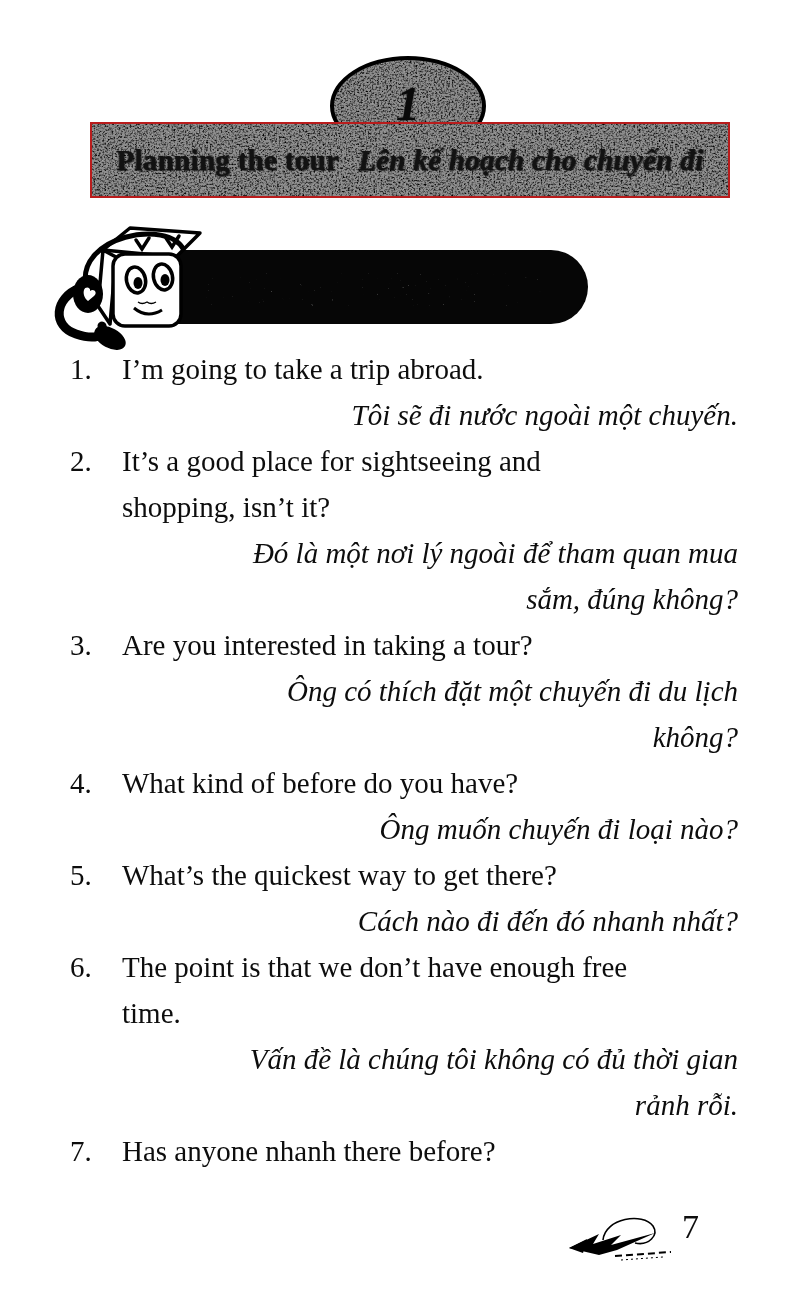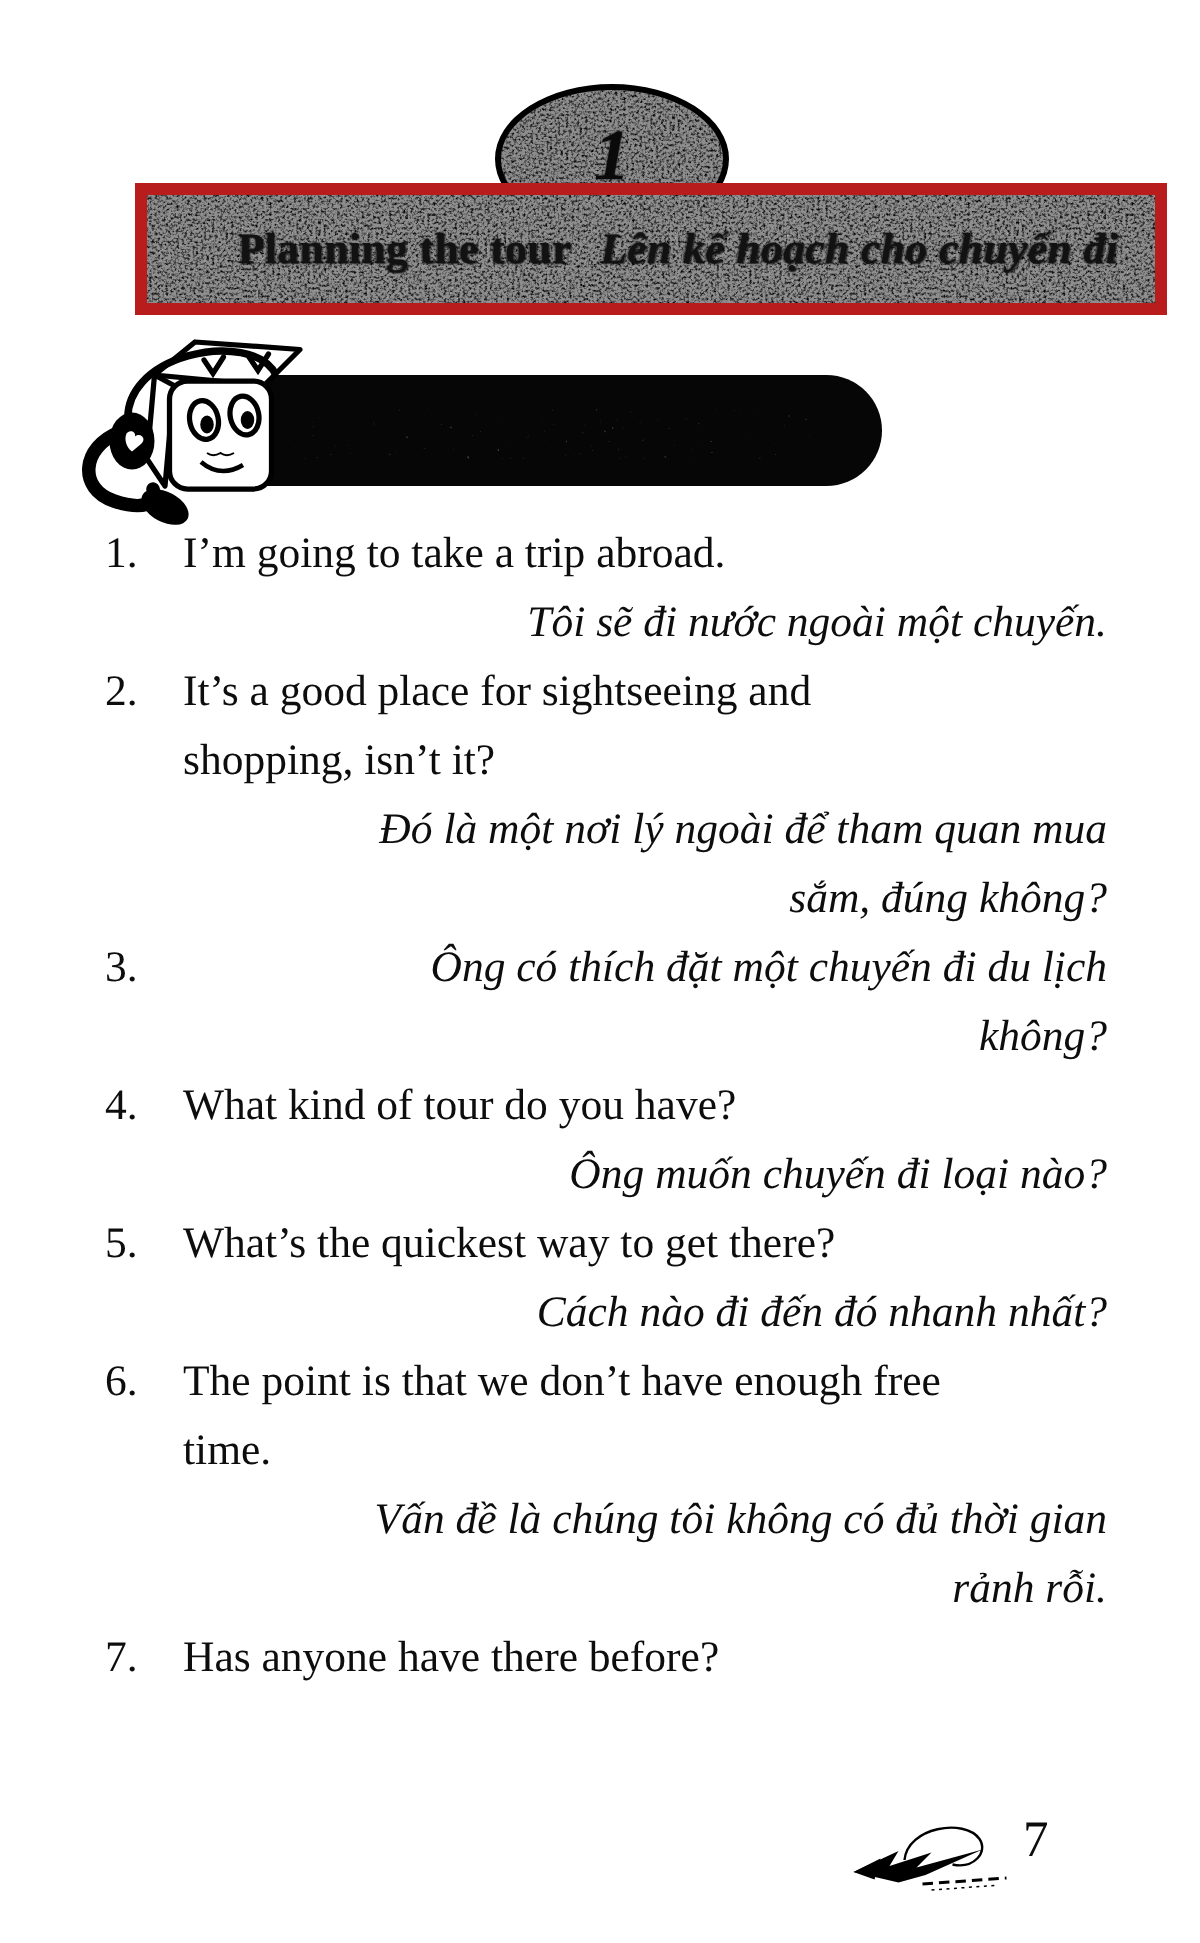--- a/index.html
+++ b/index.html
@@ -30,25 +30,24 @@
     font-size: 48px; font-weight: bold; font-style: italic;
     color: #0a0a0a; z-index: 3;
     text-shadow: 0 0 2px #222;
   }
 
   
   .title-banner {
     position: absolute; left: 90px; top: 122px;
     width: 636px; height: 72px;
     background: #8e8e8e;
-    border: 8px solid #b91c1c;
+    border: 2px solid #b91c1c;
     z-index: 2;
     display: flex; align-items: center; justify-content: center;
     overflow: hidden;
-    padding-left: 36px;
   }
   .title-banner .noise { position: absolute; left: 0; top: 0; width: 100%; height: 100%; }
   .banner-text {
     position: relative; z-index: 2;
     font-size: 29px; font-weight: bold;
     color: #121212; white-space: nowrap;
     text-shadow: 1px 1px 1px rgba(0,0,0,0.65), -1px 0 1px rgba(30,30,30,0.6);
     letter-spacing: 0.3px;
   }
   .banner-text .vi { font-style: italic; margin-left: 12px; }
@@ -182,29 +181,30 @@
         <div class="line-en">It’s a good place for sightseeing and</div>
         <div class="line-en">shopping, isn’t it?</div>
         <div class="line-vi">Đó là một nơi lý ngoài để tham quan mua</div>
         <div class="line-vi">sắm, đúng không?</div>
       </div>
     </div>
 
     <div class="phrase">
       <span class="num">3.</span>
       <div class="lines">
+        <div class="line-en">Are you interested in taking a tour?</div>
         <div class="line-vi">Ông có thích đặt một chuyến đi du lịch</div>
         <div class="line-vi">không?</div>
       </div>
     </div>
 
     <div class="phrase">
       <span class="num">4.</span>
       <div class="lines">
-        <div class="line-en">What kind of tour do you have?</div>
+        <div class="line-en">What kind of before do you have?</div>
         <div class="line-vi">Ông muốn chuyến đi loại nào?</div>
       </div>
     </div>
 
     <div class="phrase">
       <span class="num">5.</span>
       <div class="lines">
         <div class="line-en">What’s the quickest way to get there?</div>
         <div class="line-vi">Cách nào đi đến đó nhanh nhất?</div>
       </div>
@@ -216,21 +216,21 @@
         <div class="line-en">The point is that we don’t have enough free</div>
         <div class="line-en">time.</div>
         <div class="line-vi">Vấn đề là chúng tôi không có đủ thời gian</div>
         <div class="line-vi">rảnh rỗi.</div>
       </div>
     </div>
 
     <div class="phrase">
       <span class="num">7.</span>
       <div class="lines">
-        <div class="line-en">Has anyone have there before?</div>
+        <div class="line-en">Has anyone nhanh there before?</div>
       </div>
     </div>
 
   </div>
 
   <svg class="plane" viewBox="0 0 118 60">
     <path d="M40,34 C42,12 80,6 90,20 C96,29 86,40 72,37" fill="none" stroke="#000" stroke-width="1.6"></path>
     <path d="M6,42 L36,28 L30,38 L58,29 L48,39 L92,27 L54,44 L36,49 Z" fill="#000"></path>
     <polygon points="6,42 24,33 20,47" fill="#000"></polygon>
     <line x1="52" y1="50" x2="108" y2="46" stroke="#000" stroke-width="2" stroke-dasharray="7 4"></line>

